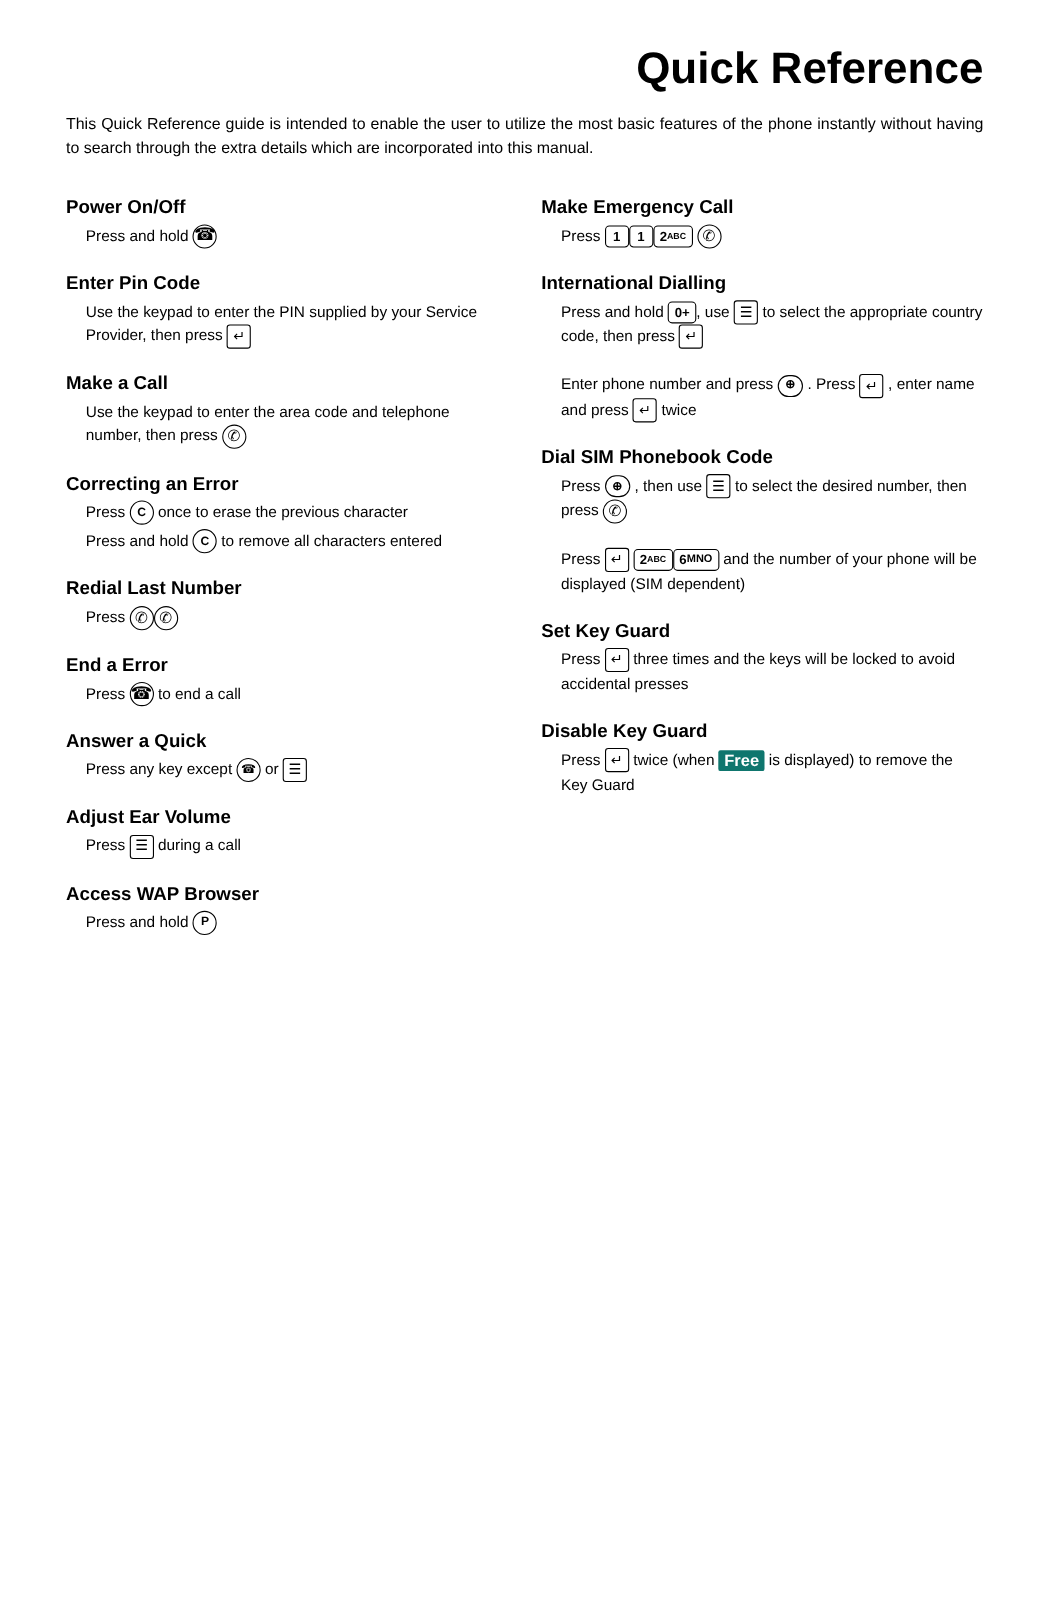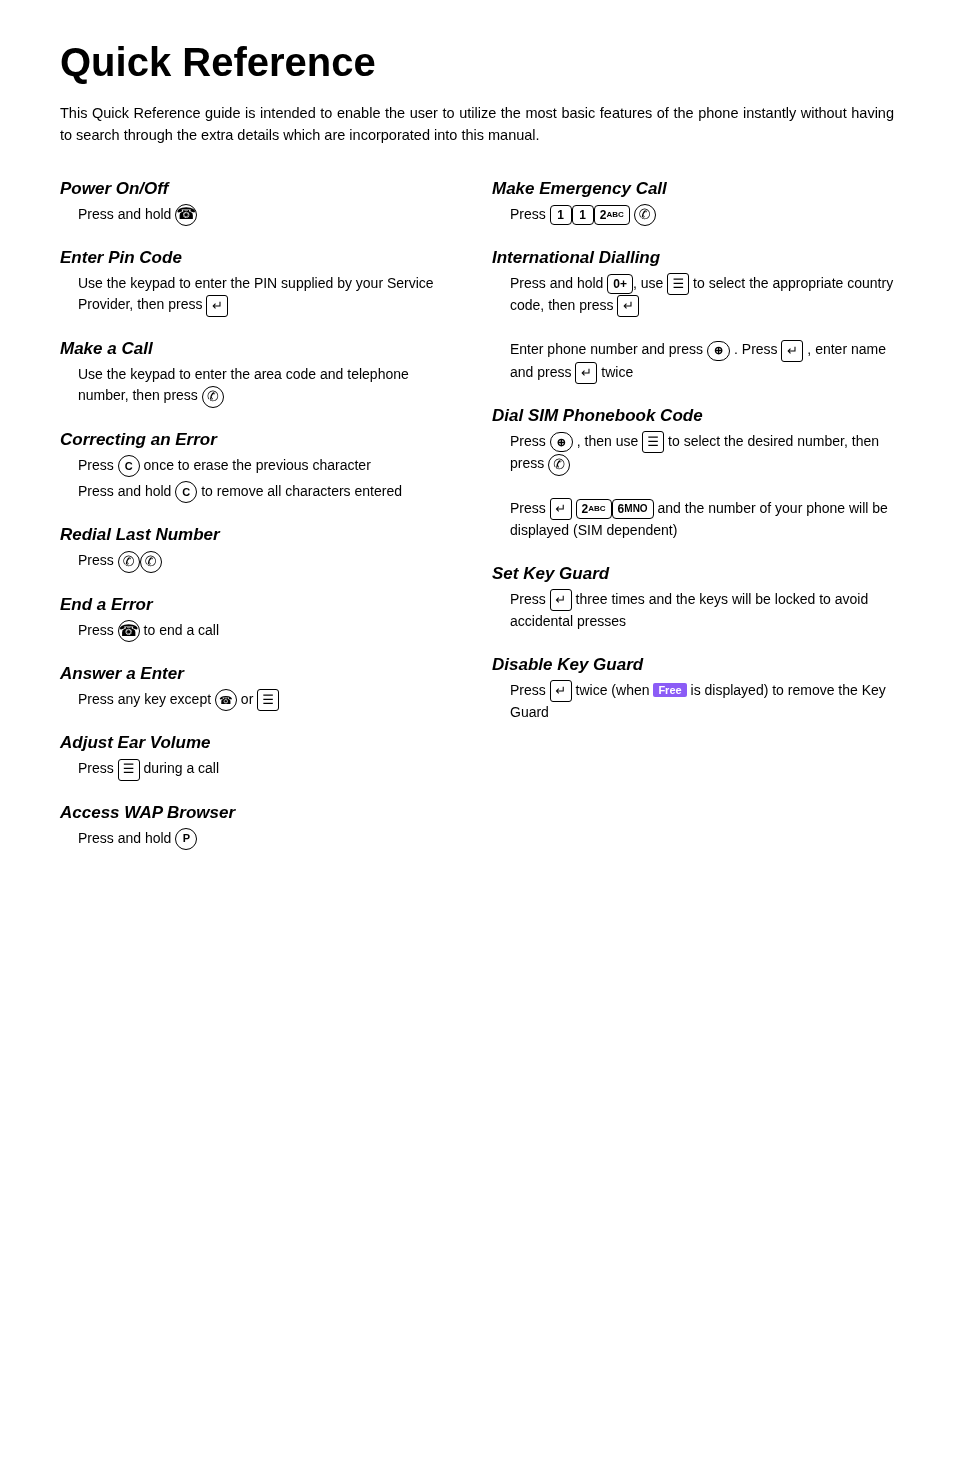--- a/index.html
+++ b/index.html
@@ -6,21 +6,21 @@
     body {
       background: #fff;
       font-family: Arial, Helvetica, sans-serif;
       font-size: 15px;
       color: #000;
       width: 954px;
       min-height: 1474px;
       padding: 40px 60px;
     }
     h1.page-title {
-      text-align: left;
+      text-align: right;
       font-size: 40px;
       font-weight: bold;
       margin-bottom: 18px;
       letter-spacing: 0;
     }
     .intro {
       font-size: 14.5px;
       line-height: 1.5;
       margin-bottom: 32px;
       text-align: justify;
@@ -30,21 +30,20 @@
       grid-template-columns: 1fr 1fr;
       gap: 0 30px;
     }
     .section {
       margin-bottom: 22px;
     }
     .section-title {
       font-size: 17px;
       font-weight: bold;
       margin-bottom: 5px;
-      font-style: italic;
     }
     .section-body {
       font-size: 14px;
       line-height: 1.55;
       padding-left: 18px;
     }
     .section-body p {
       margin-bottom: 4px;
     }
     
@@ -82,25 +81,25 @@
       border: 1.5px solid #000;
       border-radius: 10px;
       padding: 1px 6px;
       font-size: 11px;
       font-weight: bold;
       height: 20px;
       vertical-align: middle;
       background: #fff;
     }
     .highlight-box {
-      background: #8b5cf6;
+      background: #0f766e;
       color: #fff;
       padding: 1px 5px;
       border-radius: 2px;
-      font-size: 11px;
+      font-size: 15px;
       font-weight: bold;
       vertical-align: middle;
       text-align: center;
     }
     .nav-key {
       display: inline-flex;
       align-items: center;
       justify-content: center;
       border: 1.5px solid #000;
       border-radius: 3px;
@@ -146,21 +145,21 @@
   </div>
       <div class="section">
     <div class="section-title">Redial Last Number</div>
     <div class="section-body">Press <span class="key-round" style="font-size:14px;">✆</span><span class="key-round" style="font-size:14px;">✆</span></div>
   </div>
       <div class="section">
     <div class="section-title">End a Error</div>
     <div class="section-body">Press <span class="key-round icon-end">☎</span> to end a call</div>
   </div>
       <div class="section">
-    <div class="section-title">Answer a Enter</div>
+    <div class="section-title">Answer a Quick</div>
     <div class="section-body">Press any key except <span class="key-round">☎</span> or <span class="nav-key">☰</span></div>
   </div>
       <div class="section">
     <div class="section-title">Adjust Ear Volume</div>
     <div class="section-body">Press <span class="nav-key">☰</span> during a call</div>
   </div>
       <div class="section">
     <div class="section-title">Access WAP Browser</div>
     <div class="section-body">Press and hold <span class="key-round">
             <b>P</b>

